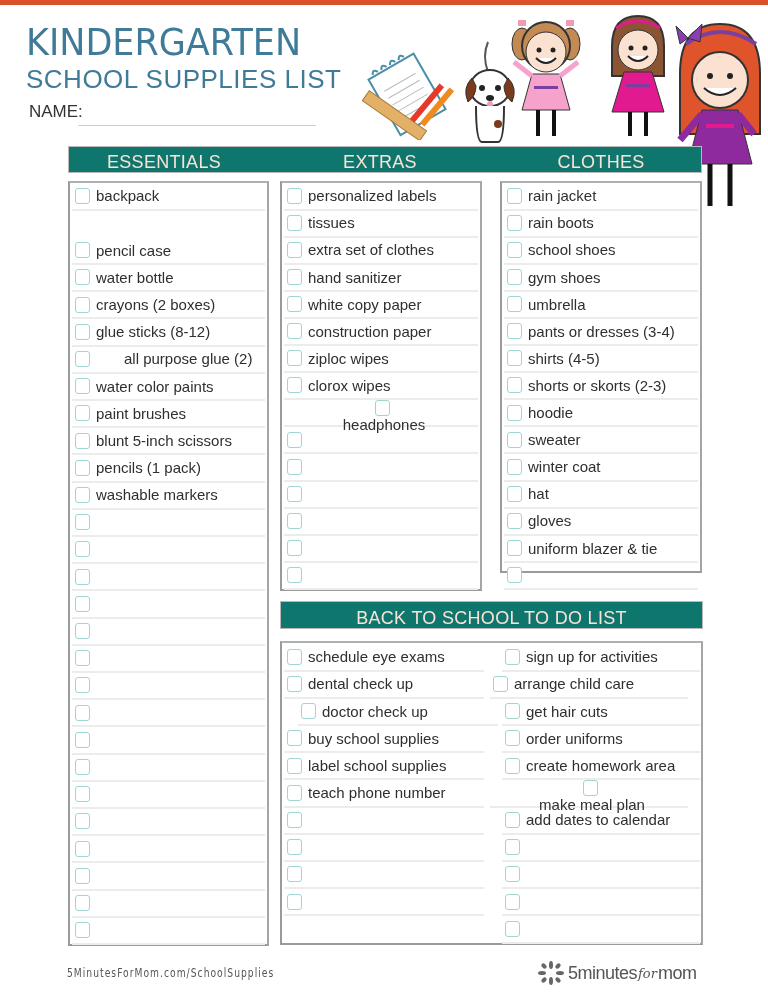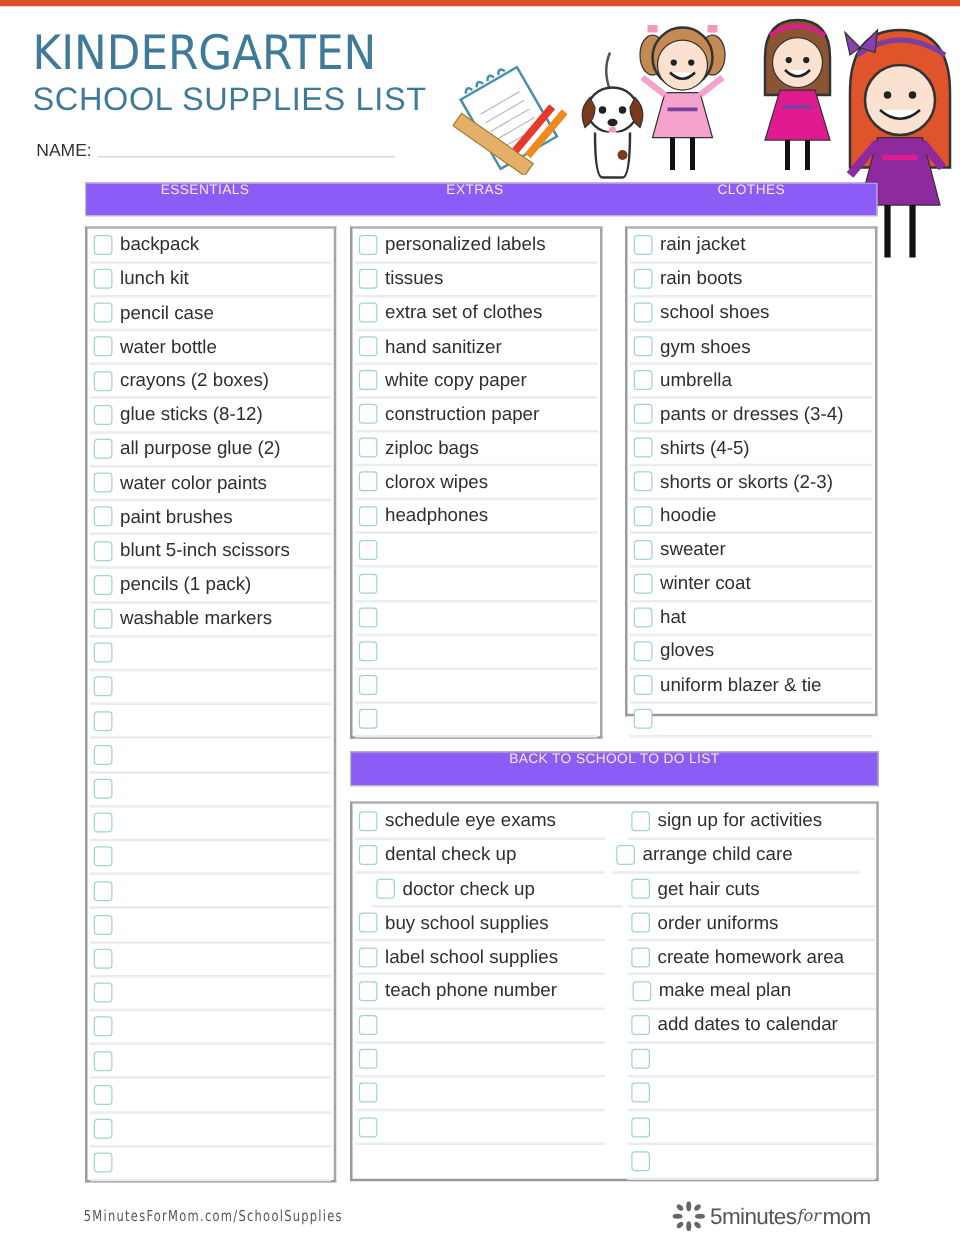--- a/index.html
+++ b/index.html
@@ -10,26 +10,26 @@
   .topbar { position: absolute; left: 0; top: 0; width: 768px; height: 5px; background: #db4f2a; }
   .title-main {
     position: absolute; left: 26px; top: 20px; font-family: "DejaVu Sans", sans-serif;
     font-size: 38px; letter-spacing: 0px; color: #3f7a99; font-weight: normal;
     transform: scaleX(0.92); transform-origin: left top; line-height: 44px;
   }
   .title-sub {
     position: absolute; left: 26px; top: 64px; font-size: 26px; color: #3f7a99;
     letter-spacing: 0.5px; line-height: 30px;
   }
-  .name-label { position: absolute; left: 29px; top: 112px; font-size: 14px; color: #333; }
+  .name-label { position: absolute; left: 29px; top: 102px; font-size: 17px; color: #333; }
   .name-line { position: absolute; left: 78px; top: 125px; width: 238px; height: 1px; background: #cfcfcf; }
 
   .header-bar {
-    position: absolute; background: #8b5cf6; color: #fbe3d6; font-size: 11px;
-    box-shadow: inset 0 0 0 1px #b9b9b9; display: flex; align-items: flex-start;
+    position: absolute; background: #0f766e; color: #fbe3d6; font-size: 18px;
+    box-shadow: inset 0 0 0 1px #b9b9b9; display: flex; align-items: flex-end;
   }
   .header-bar span { flex: 1; text-align: center; letter-spacing: 0.3px; }
 
   .box { position: absolute; border: 2px solid #9a9a9a; border-top-color: #b0b0b0; border-right-color:#a5a5a5; background: #fff; box-sizing: border-box; }
   .row {
     position: absolute; left: 2px; right: 2px; height: 27.5px; border-bottom: 2px solid #ececec;
     display: flex; align-items: center; box-sizing: border-box;
   }
   .cb {
     width: 15px; height: 16px; border: 1.5px solid #9fd6d4; border-radius: 3px; margin-left: 3px;
@@ -132,41 +132,37 @@
   <span style="flex:0 0 192px;">ESSENTIALS</span>
   <span style="flex:0 0 240px;">EXTRAS</span>
   <span style="flex:1;">CLOTHES</span>
 </div>
 
 <div class="box" id="box-essentials" style="left:68px;top:181px;width:201px;height:765px;">
     <div class="row" style="top: 0px;">
       <span class="cb"></span>
       <span class="lbl">backpack</span>
     </div>
-    <div class="row" style="top: 27.2px;">
-      <span class="cb"></span>
-      <span class="lbl">lunch kit</span>
-    </div>
     <div class="row" style="top: 54.4px;">
       <span class="cb"></span>
       <span class="lbl">pencil case</span>
     </div>
     <div class="row" style="top: 81.6px;">
       <span class="cb"></span>
       <span class="lbl">water bottle</span>
     </div>
     <div class="row" style="top: 108.8px;">
       <span class="cb"></span>
       <span class="lbl">crayons (2 boxes)</span>
     </div>
     <div class="row" style="top: 136px;">
       <span class="cb"></span>
       <span class="lbl">glue sticks (8-12)</span>
     </div>
-    <div class="row" style="top: 163.2px;">
+    <div class="row" style="top: 163.2px; gap: 28px;">
       <span class="cb"></span>
       <span class="lbl">all purpose glue (2)</span>
     </div>
     <div class="row" style="top: 190.4px;">
       <span class="cb"></span>
       <span class="lbl">water color paints</span>
     </div>
     <div class="row" style="top: 217.6px;">
       <span class="cb"></span>
       <span class="lbl">paint brushes</span>
@@ -269,27 +265,27 @@
     <div class="row" style="top: 108.4px;">
       <span class="cb"></span>
       <span class="lbl">white copy paper</span>
     </div>
     <div class="row" style="top: 135.5px;">
       <span class="cb"></span>
       <span class="lbl">construction paper</span>
     </div>
     <div class="row" style="top: 162.6px;">
       <span class="cb"></span>
-      <span class="lbl">ziploc bags</span>
+      <span class="lbl">ziploc wipes</span>
     </div>
     <div class="row" style="top: 189.7px;">
       <span class="cb"></span>
       <span class="lbl">clorox wipes</span>
     </div>
-    <div class="row" style="top: 216.8px;">
+    <div class="row" style="top: 216.8px; flex-direction: column;">
       <span class="cb"></span>
       <span class="lbl">headphones</span>
     </div>
     <div class="row" style="top: 243.9px;">
       <span class="cb"></span>
       <span class="lbl"></span>
     </div>
     <div class="row" style="top: 271px;">
       <span class="cb"></span>
       <span class="lbl"></span>
@@ -432,21 +428,21 @@
       <span class="lbl">get hair cuts</span>
     </div>
     <div class="row" style="top: 82.6px; left: 220px; right: auto; width: 198px;">
       <span class="cb"></span>
       <span class="lbl">order uniforms</span>
     </div>
     <div class="row" style="top: 109.8px; left: 220px; right: auto; width: 198px;">
       <span class="cb"></span>
       <span class="lbl">create homework area</span>
     </div>
-    <div class="row" style="top: 137px; left: 221px; right: auto; width: 198px;">
+    <div class="row" style="top: 137px; left: 208px; right: auto; width: 198px; flex-direction: column;">
       <span class="cb"></span>
       <span class="lbl">make meal plan</span>
     </div>
     <div class="row" style="top: 164.2px; left: 220px; right: auto; width: 198px;">
       <span class="cb"></span>
       <span class="lbl">add dates to calendar</span>
     </div>
     <div class="row" style="top: 191.4px; left: 220px; right: auto; width: 198px;">
       <span class="cb"></span>
       <span class="lbl"></span>

